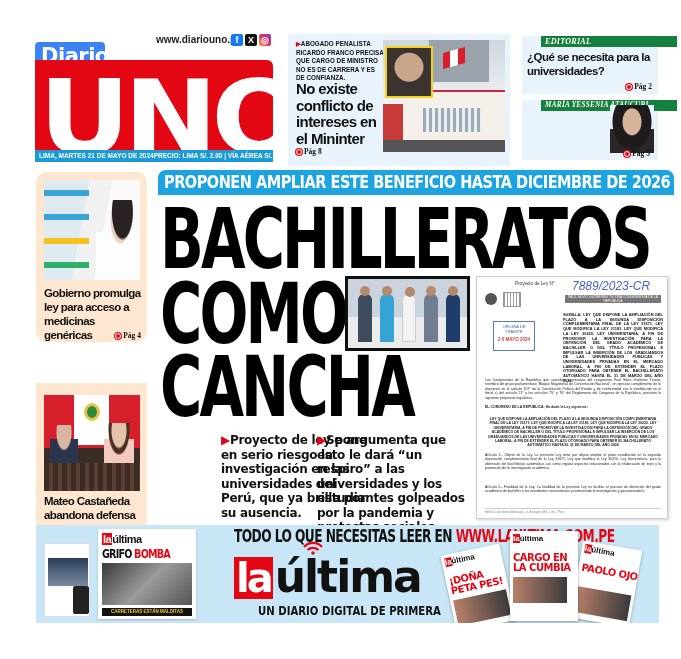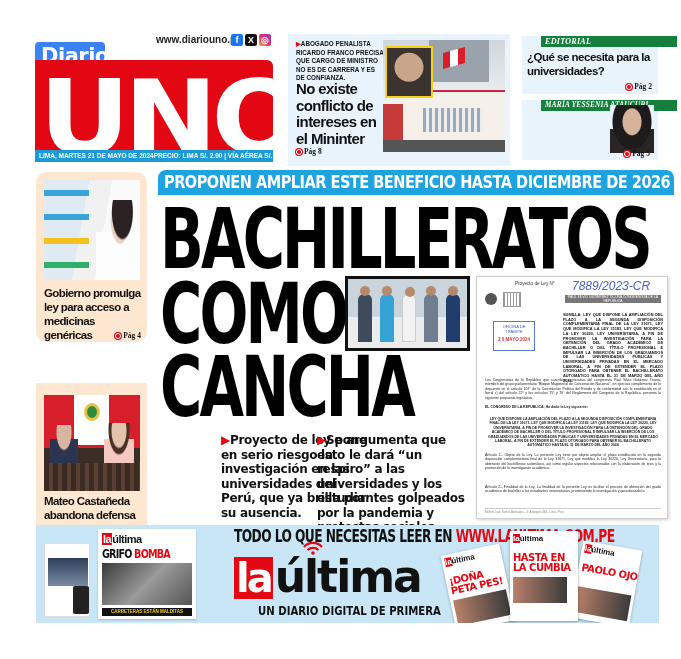--- a/index.html
+++ b/index.html
@@ -302,21 +302,21 @@
   </div>
   <div class="tagline-bottom">UN DIARIO DIGITAL DE PRIMERA</div>
   <div class="covers">
     <div class="cover c1">
       <div class="c-logo"><span class="la">la</span><span>última</span></div>
       <div class="c-head">¡DOÑA PETA PES!</div>
       <div class="c-photo"></div>
     </div>
     <div class="cover c2">
       <div class="c-logo"><span class="la">la</span><span>última</span></div>
-      <div class="c-head">HASTA EN LA CUMBIA</div>
+      <div class="c-head">CARGO EN LA CUMBIA</div>
       <div class="c-photo"></div>
     </div>
     <div class="cover c3">
       <div class="c-logo"><span class="la">la</span><span>última</span></div>
       <div class="c-head">PAOLO OJO</div>
       <div class="c-photo"></div>
     </div>
   </div>
 </div>
 

